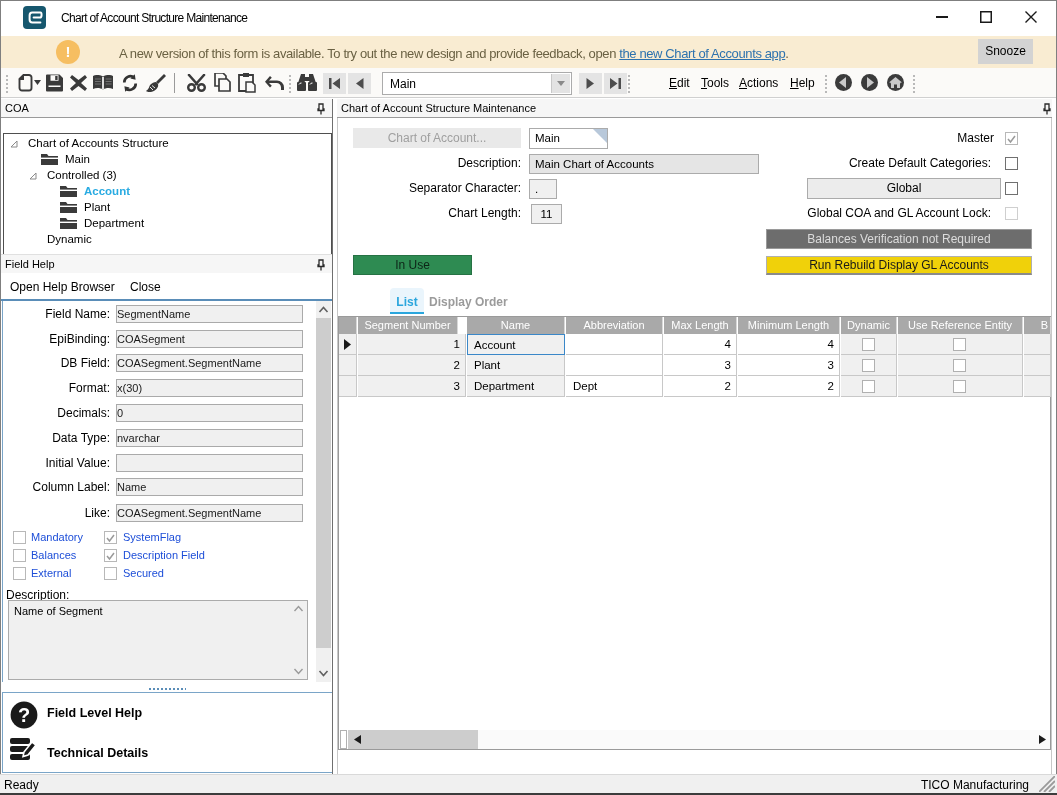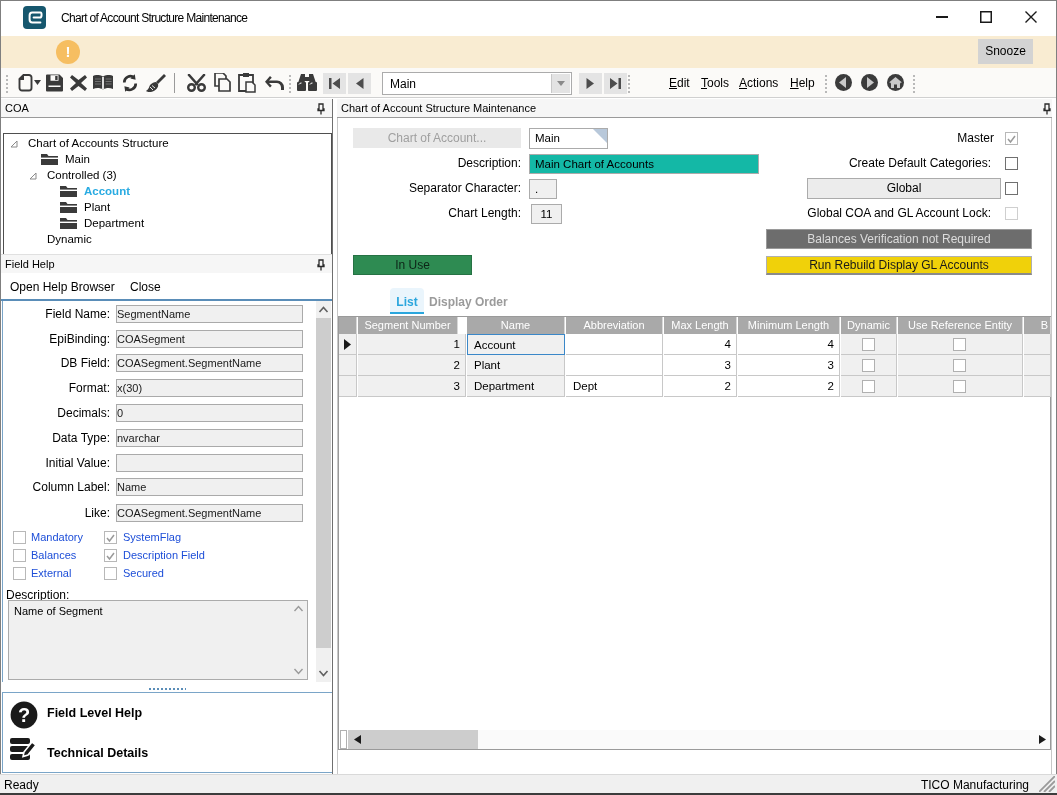--- a/index.html
+++ b/index.html
@@ -58,20 +58,21 @@
 <div id="titlebar">
   <div id="logo">
       <svg style="position:absolute;left:3px;top:3px;" width="17" height="17" viewBox="0 0 17 17">
         <path d="M14 8.6 H7.6 M14.4 3.6 H6.2 C4.2 3.6 3.6 4.8 3.6 6.6 V10.6 C3.6 12.5 4.3 13.6 6.3 13.6 H14.4 M14.4 3.6 C16 3.7 16 8.5 14 8.6" stroke="#fff" stroke-width="2" fill="none" stroke-linecap="round"></path>
       </svg>
     </div>
   <div id="title">Chart of Account Structure Maintenance</div>
 </div>
 <div id="notif">
   <div class="circle">!</div>
+  <div class="msg">A new version of this form is available. To try out the new design and provide feedback, open <a>the new Chart of Accounts app</a>.</div>
   <div id="snooze">Snooze</div>
 </div>
 <div id="toolbar">
   <div class="grip" style="left:3px;"></div>
 
   <svg class="abs" style="left:17px;top:6px;" width="15" height="18" viewBox="0 0 15 18">
     <path d="M5.5 1 H11 a2.5 2.5 0 0 1 2.5 2.5 V14 a2.5 2.5 0 0 1 -2.5 2.5 H4 A2.5 2.5 0 0 1 1.5 14 V5 Z" fill="none" stroke="#3a3a3a" stroke-width="1.9"></path>
     <path d="M6 0.5 L6 6 L0.6 6 Z" fill="#3a3a3a"></path>
   </svg>
   <svg class="abs" style="left:33px;top:12px;" width="8" height="6" viewBox="0 0 8 6">
@@ -341,21 +342,21 @@
         <path d="M0 0 H14 V14 Z" fill="#b8c8da"></path>
       </svg>
   </div>
   <div class="abs" style="right:57px;top:13px;font-size:12px;">Master</div>
   <div class="cb dark" style="right:33px;top:14px;border-color:#b8b8b8;">
       <svg width="11" height="11" viewBox="0 0 11 11">
         <path d="M2 5 L4.5 8 L9 2" stroke="#9a9a9a" stroke-width="1.5" fill="none"></path>
       </svg>
     </div>
   <div class="abs" style="left:103px;top:38px;width:80px;text-align:right;font-size:12px;">Description:</div>
-  <div class="abs" style="left:191px;top:36px;width:230px;height:20px;background:#14b8a6;border:1px solid #ababab;font-size:11.5px;line-height:19px;padding-left:5px;">Main Chart of Accounts</div>
+  <div class="abs" style="left:191px;top:36px;width:230px;height:20px;background:#e5e5e5;border:1px solid #ababab;font-size:11.5px;line-height:19px;padding-left:5px;">Main Chart of Accounts</div>
   <div class="abs" style="right:60px;top:38px;font-size:12px;">Create Default Categories:</div>
   <div class="cb dark" style="right:33px;top:39px;"></div>
   <div class="abs" style="left:63px;top:63px;width:120px;text-align:right;font-size:12px;">Separator Character:</div>
   <div class="abs" style="left:191px;top:61px;width:28px;height:20px;background:#f0f0f0;border:1px solid #ababab;font-size:11.5px;line-height:18px;padding-left:5px;">.</div>
   <div class="abs" style="left:469px;top:60px;width:194px;height:21px;background:#ececec;border:1px solid #ababab;text-align:center;font-size:12px;line-height:19px;">Global</div>
   <div class="cb dark" style="right:33px;top:64px;"></div>
   <div class="abs" style="left:103px;top:88px;width:80px;text-align:right;font-size:12px;">Chart Length:</div>
   <div class="abs" style="left:193px;top:86px;width:31px;height:20px;background:#f0f0f0;border:1px solid #ababab;font-size:11.5px;line-height:18px;text-align:center;">11</div>
   <div class="abs" style="right:60px;top:88px;font-size:12px;">Global COA and GL Account Lock:</div>
   <div class="cb" style="right:33px;top:89px;border-color:#cfcfcf;"></div>

